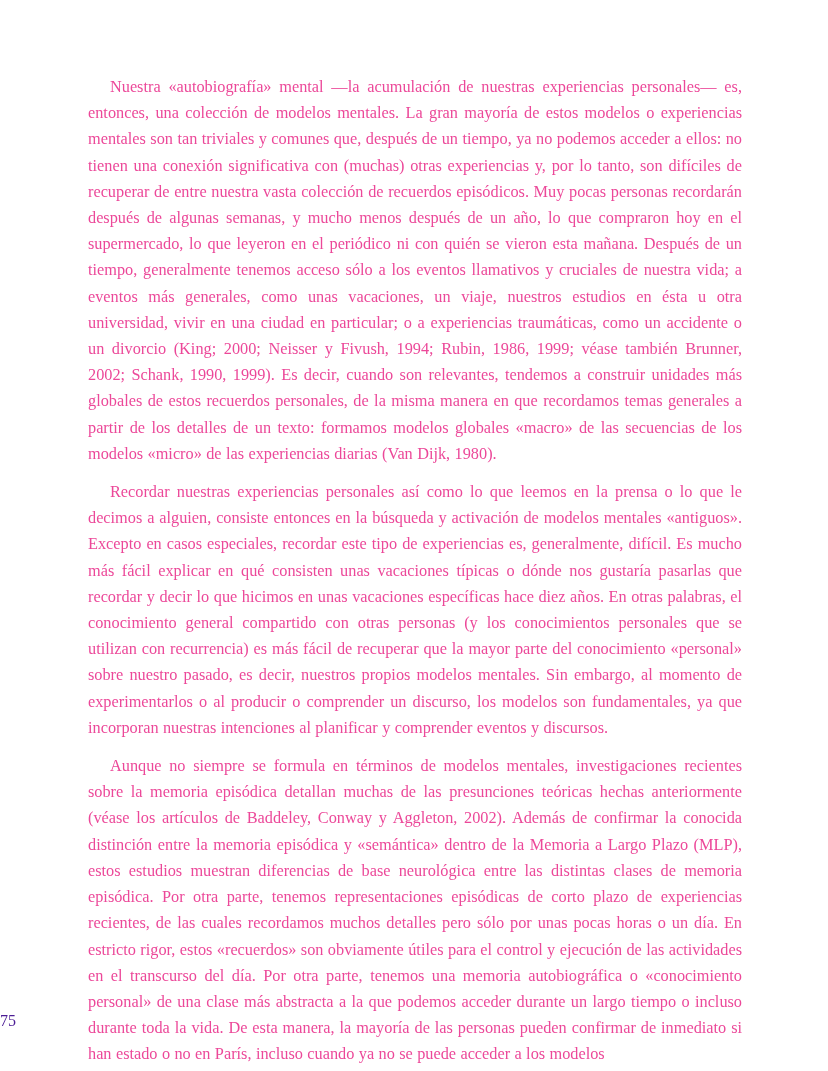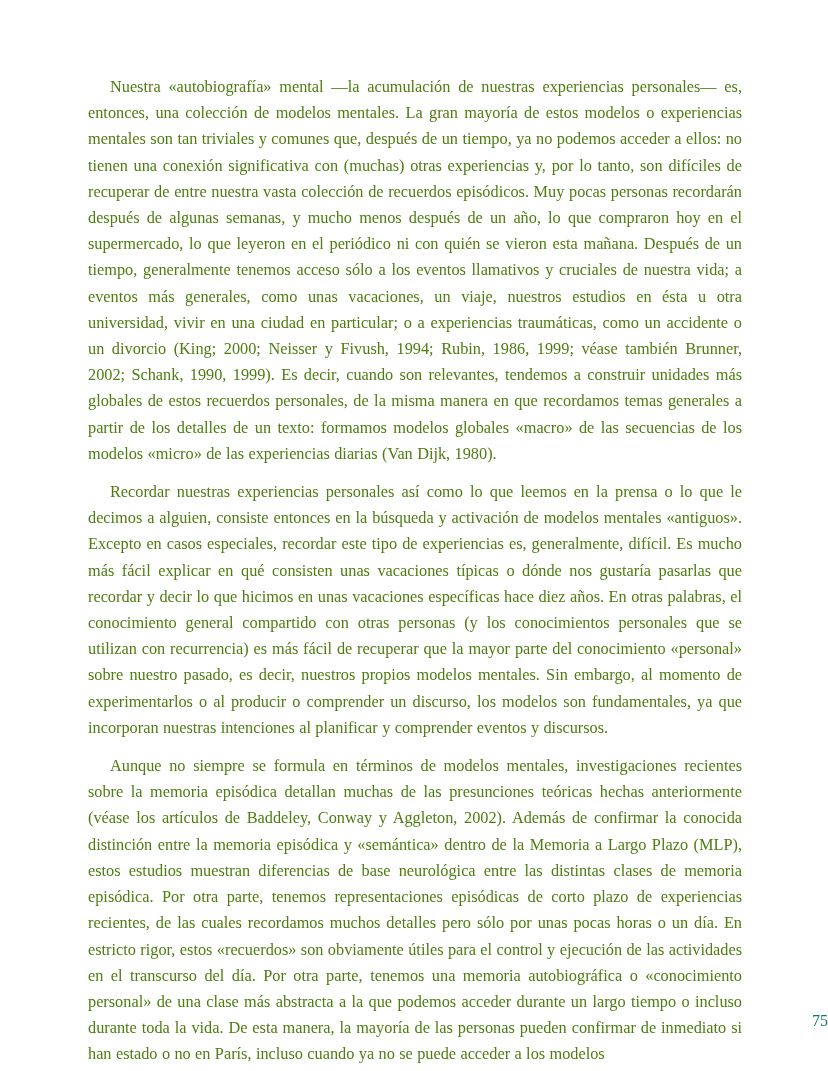--- a/index.html
+++ b/index.html
@@ -34,37 +34,37 @@
   .para {
     margin: 0;
     font-size: 16.3px;
     line-height: 26.2px;
     text-align: justify;
     text-justify: inter-word;
     text-indent: 22px;
     hyphens: none;
     -webkit-hyphens: none;
     word-spacing: 0.02em;
-    color: #4d7c0f;
+    color: #ec4899;
   }
 
   
   .para + .para {
     margin-top: 12px;
   }
 
   .folio {
     position: absolute;
     left: 0;
     right: 0;
     top: 1011px;
-    text-align: right;
+    text-align: left;
     font-size: 16px;
     line-height: 20px;
-    color: #0f766e;
+    color: #4c1d95;
     font-family: "Liberation Serif", "DejaVu Serif", serif;
   }
 </style>
 </head>
 <body>
 
 <div class="page">
 
   <div class="text-block">
     <p class="para">Nuestra «autobiografía» mental —la acumulación de nuestras experiencias personales— es, entonces, una colección de modelos mentales. La gran mayoría de estos modelos o experiencias mentales son tan triviales y comunes que, después de un tiempo, ya no podemos acceder a ellos: no tienen una conexión significativa con (muchas) otras experiencias y, por lo tanto, son difíciles de recuperar de entre nuestra vasta colección de recuerdos episódicos. Muy pocas personas recordarán después de algunas semanas, y mucho menos después de un año, lo que compraron hoy en el supermercado, lo que leyeron en el periódico ni con quién se vieron esta mañana. Después de un tiempo, generalmente tenemos acceso sólo a los eventos llamativos y cruciales de nuestra vida; a eventos más generales, como unas vacaciones, un viaje, nuestros estudios en ésta u otra universidad, vivir en una ciudad en particular; o a experiencias traumáticas, como un accidente o un divorcio (King; 2000; Neisser y Fivush, 1994; Rubin, 1986, 1999; véase también Brunner, 2002; Schank, 1990, 1999). Es decir, cuando son relevantes, tendemos a construir unidades más globales de estos recuerdos personales, de la misma manera en que recordamos temas generales a partir de los detalles de un texto: formamos modelos globales «macro» de las secuencias de los modelos «micro» de las experiencias diarias (Van Dijk, 1980).</p>

